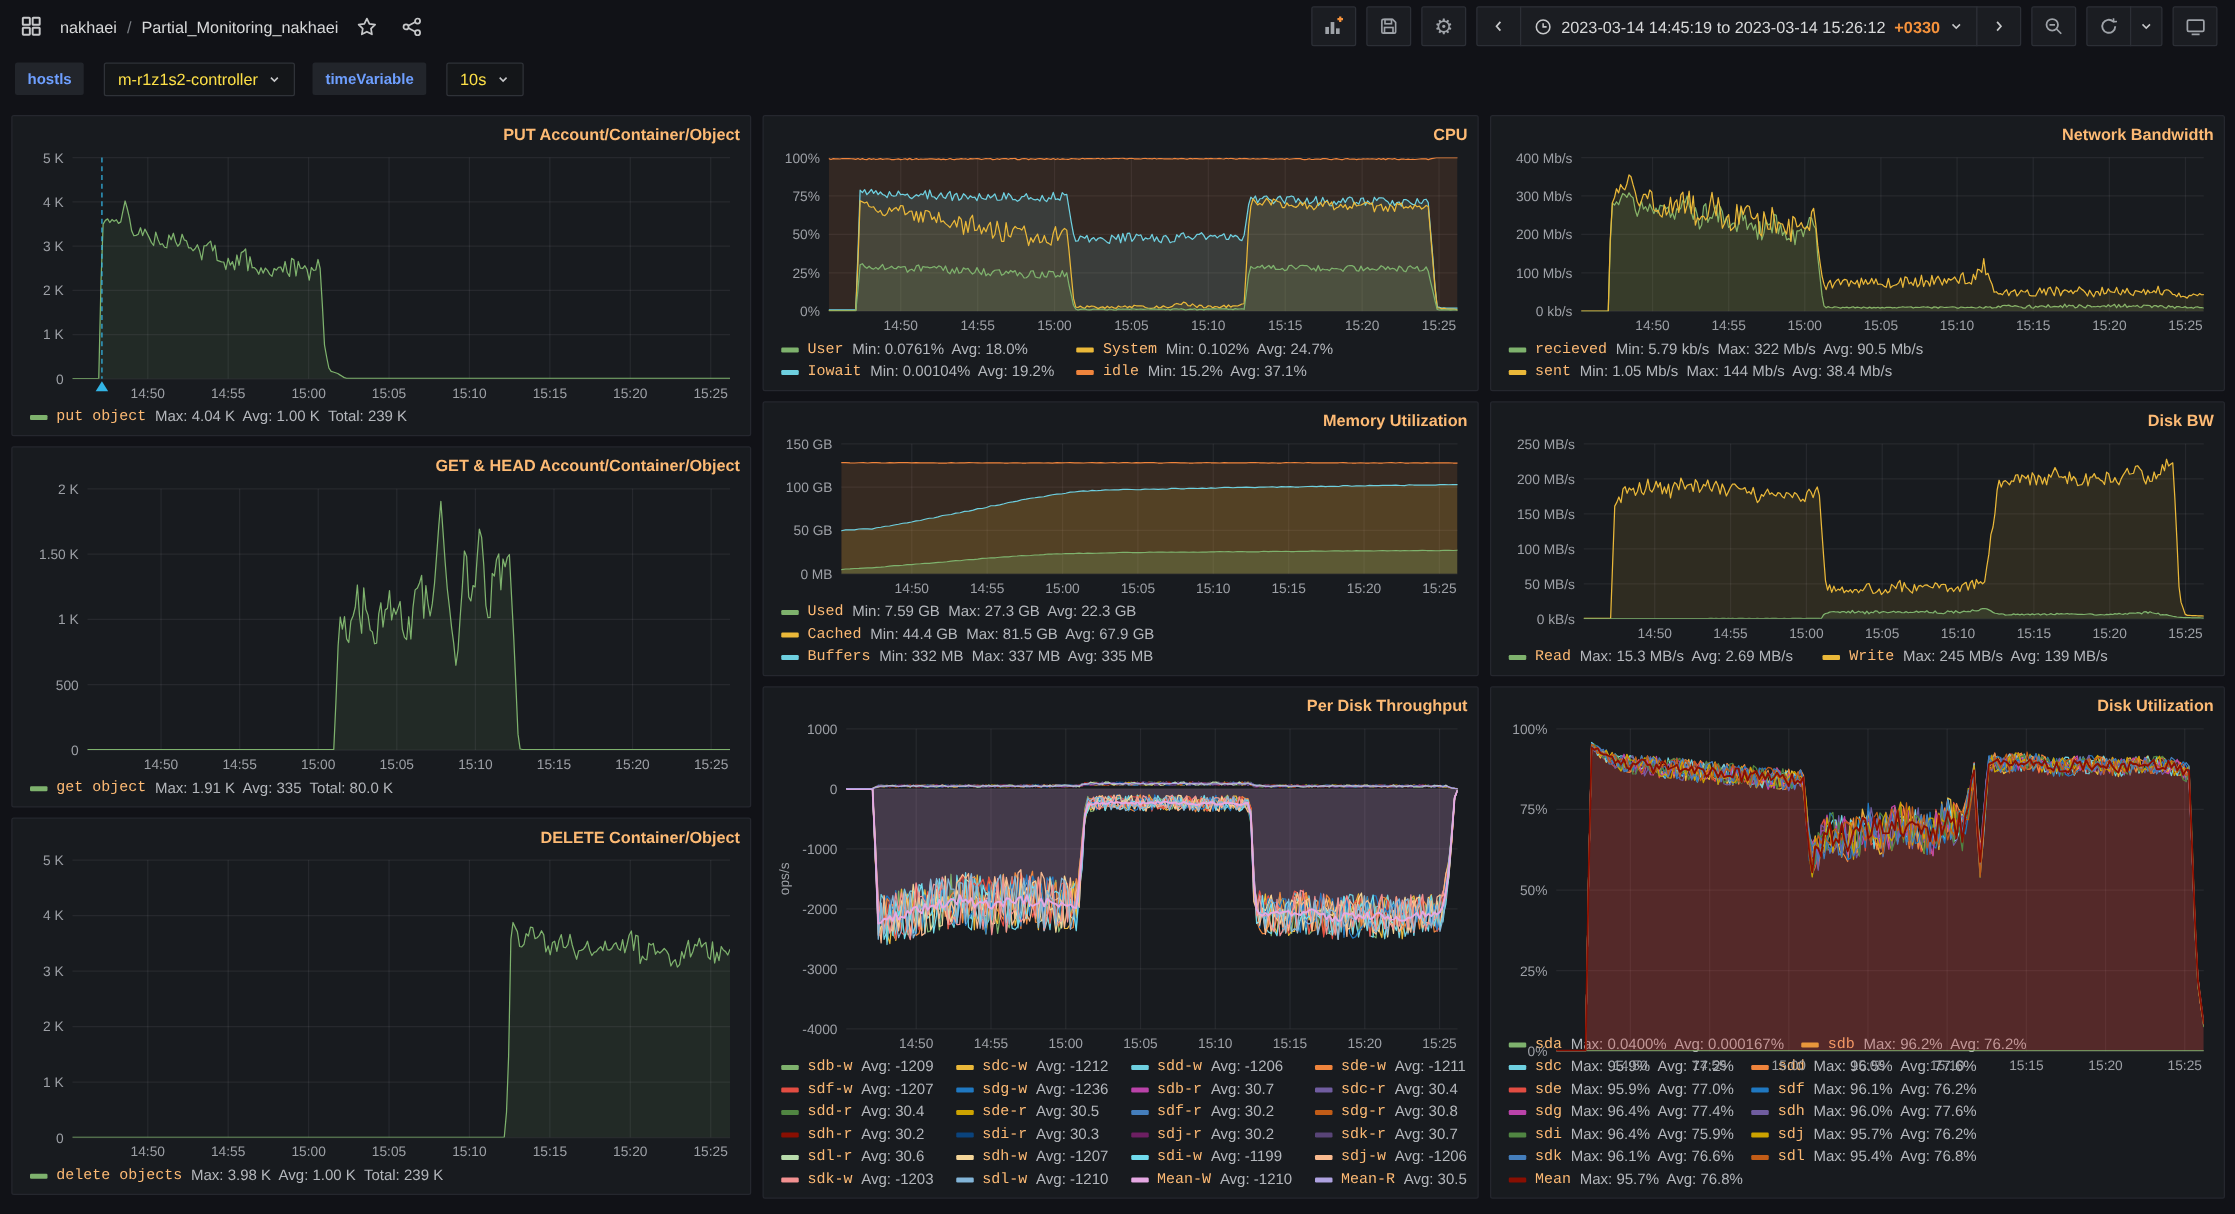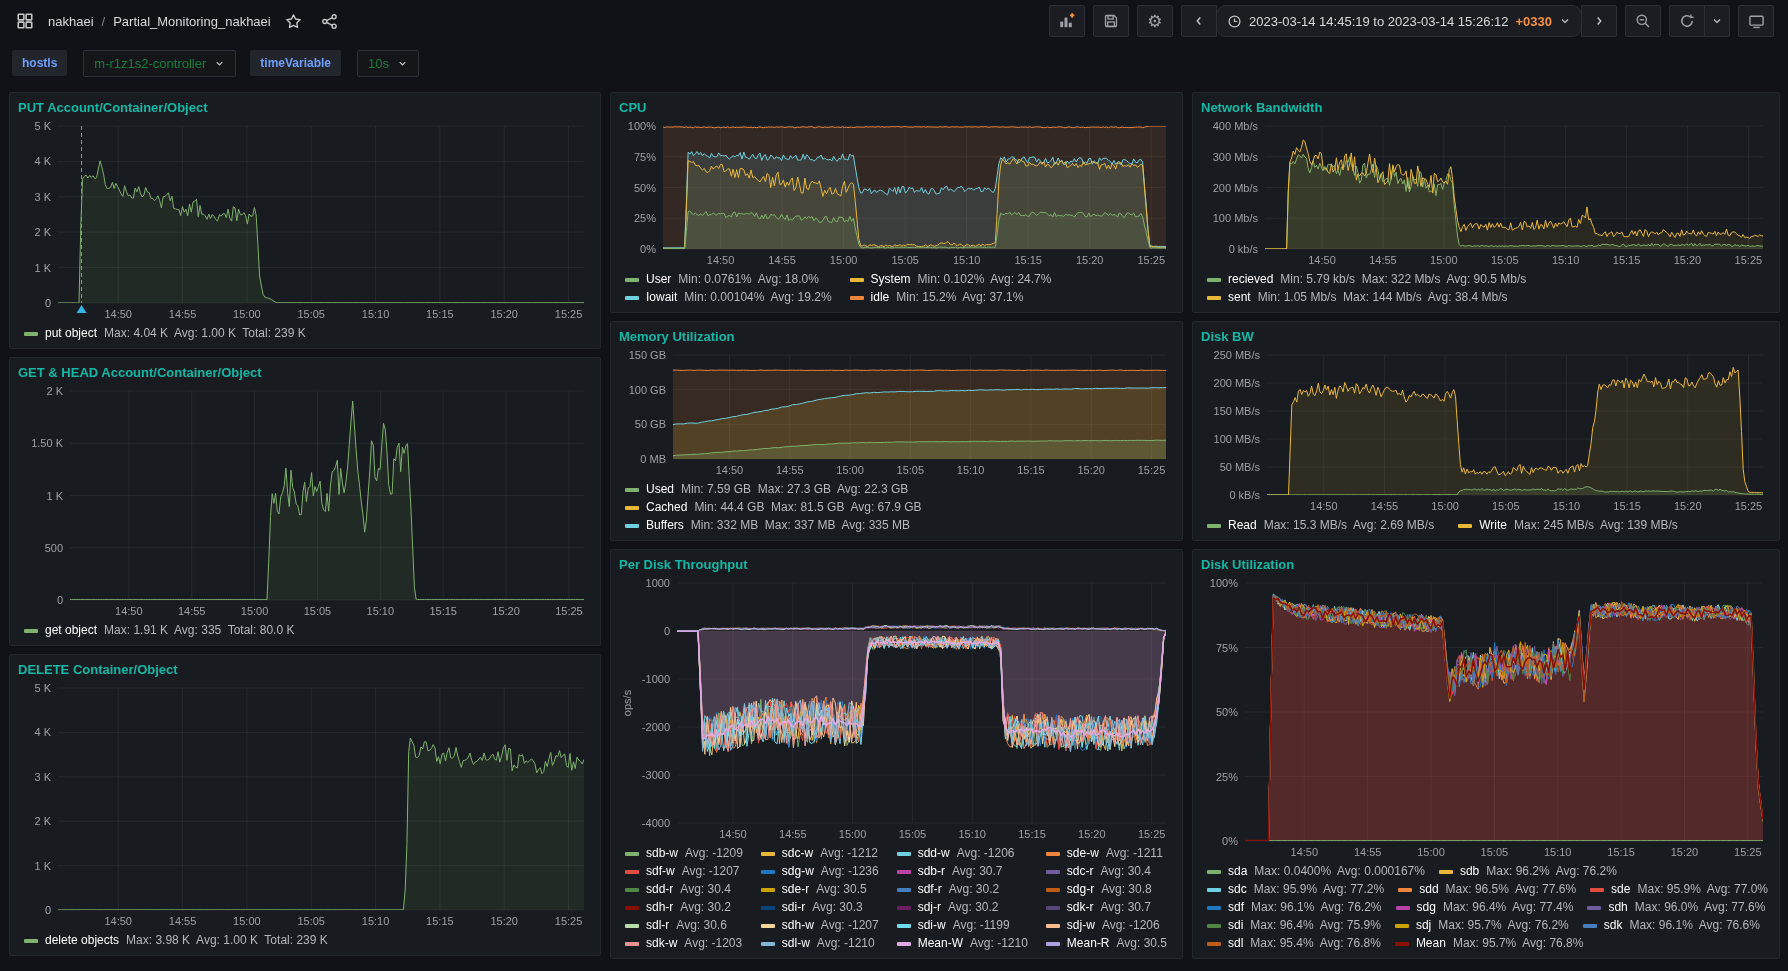--- a/index.html
+++ b/index.html
@@ -7,49 +7,49 @@
   .topbar{height:42px;display:flex;align-items:center;justify-content:space-between;padding:0 14px 0 12px;}
   .tb-left{display:flex;align-items:center;gap:10px;}
   .crumb{font-size:13px;color:#d8d9da;display:flex;gap:8px;align-items:center;}
   .crumb .sep{color:#7b7f85;}
   .icbtn{background:transparent;border:none;display:flex;align-items:center;justify-content:center;
     width:26px;height:26px;cursor:pointer;color:#9fa3a9;padding:0;}
   .tb-right{display:flex;align-items:center;gap:8px;}
   .sqbtn{width:34px;height:30px;background:#1b1d22;border:1px solid #2c2f36;border-radius:2px;
     display:flex;align-items:center;justify-content:center;cursor:pointer;color:#9fa3a9;}
   .btngroup{display:flex;}
-  .btngroup .sqbtn{border-radius:10px;margin-left:-1px;}
+  .btngroup .sqbtn{border-radius:0;margin-left:-1px;}
   .btngroup .sqbtn:first-child{border-radius:2px 0 0 2px;margin-left:0;}
   .btngroup .sqbtn:last-child{border-radius:0 2px 2px 0;}
   .timebtn{width:auto;padding:0 10px;display:flex;gap:7px;align-items:center;font-size:13px;color:#d8d9da;}
   .tz{color:#f5923c;font-weight:600;}
   .gear{font-size:17px;line-height:1;color:#9fa3a9;}
   .submenu{display:flex;align-items:center;gap:14px;padding:4px 12px 0 12px;height:34px;}
   .vargroup{display:flex;align-items:center;gap:16px;}
   .var-label{background:#22252b;color:#6e9fff;font-size:12px;font-weight:700;padding:6px 10px;border-radius:2px;}
-  .var-value{background:#141619;border:1px solid #2f3238;color:#15803d;font-size:13px;padding:5px 10px;
+  .var-value{background:#141619;border:1px solid #2f3238;color:#fde047;font-size:13px;padding:5px 10px;
     border-radius:2px;display:flex;align-items:center;gap:8px;cursor:pointer;}
   .dash{display:flex;gap:9px;padding-left:9px;margin-top:12px;align-items:flex-start;}
   .col{display:flex;flex-direction:column;gap:8px;}
   .c1{width:592px}.c2{width:573px}.c3{width:588px}
   .panel{background:#181b1f;border:1px solid #25272e;border-radius:2px;display:flex;flex-direction:column;
     padding:5px 8px 6px 8px;box-sizing:border-box;}
   .p-put{height:257px}.p-get{height:289px}.p-del{height:302px}
   .p-s{height:221px}.p-s2{height:220px}.p-t{height:410px}
-  .ptitle{text-align:left;font-size:13px;font-weight:600;color:#14b8a6;height:20px;line-height:20px;
+  .ptitle{text-align:right;font-size:13px;font-weight:600;color:#fdba74;height:20px;line-height:20px;
     cursor:pointer;flex:none;}
   .chart{flex:1;min-height:0;position:relative;}
   .chart svg{position:absolute;left:0;top:0;}
   .legend{flex:none;padding:2px 2px 0 6px;font-size:12px;line-height:17px;color:#d0d1d3;}
   .lg-row{display:flex;flex-wrap:nowrap;gap:24px;}
   .lg-wrap{display:flex;flex-wrap:wrap;column-gap:14px;row-gap:1px;}
   .lg-grid{display:grid;column-gap:18px;row-gap:1px;justify-content:start;}
   .litem{display:flex;align-items:center;cursor:pointer;white-space:nowrap;}
   .ldash{width:14px;height:4px;border-radius:1px;margin-right:7px;flex:none;}
-  .lname{color:#ffffff;margin-right:7px;}
+  .lname{color:#fdba74;margin-right:7px;font-family:Liberation Mono, monospace;}
   .lstats{color:#b4b7bc;white-space:pre;}
   svg text{font-family:"Liberation Sans",sans-serif;}
 </style>
 </head>
 <body>
 
 <div class="topbar">
   <div class="tb-left">
     <span class="icbtn">
       <svg width="18" height="18" viewBox="0 0 16 16" fill="none" stroke="#c7c8ca" stroke-width="1.4">

